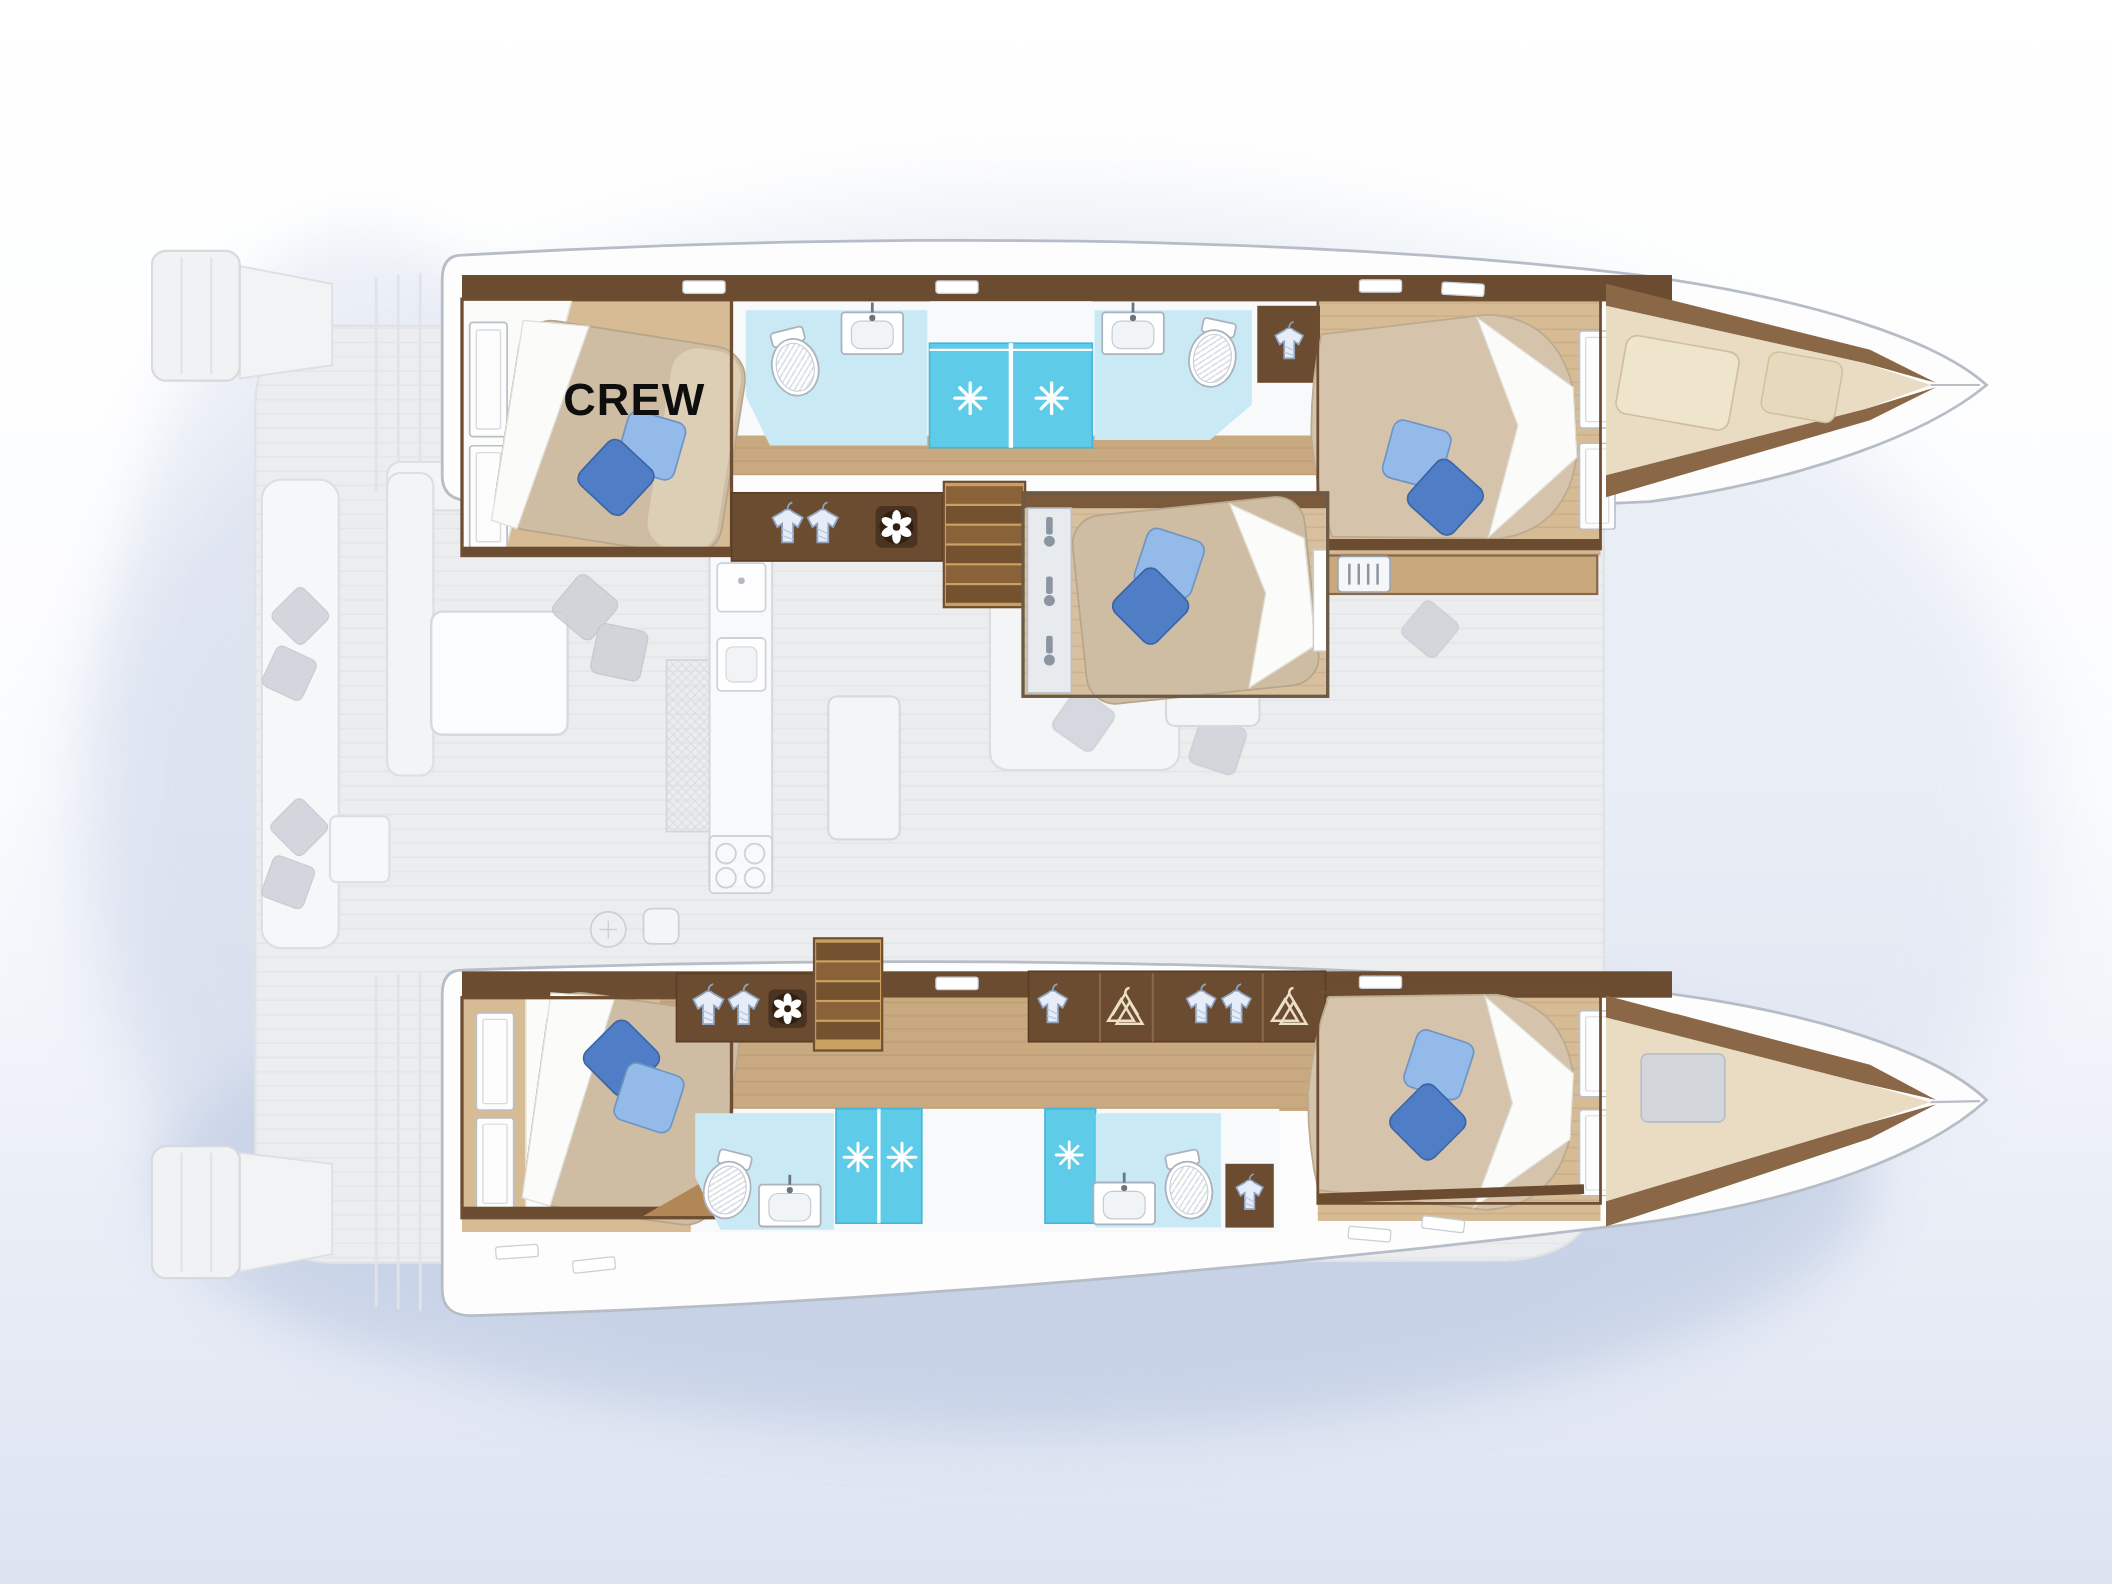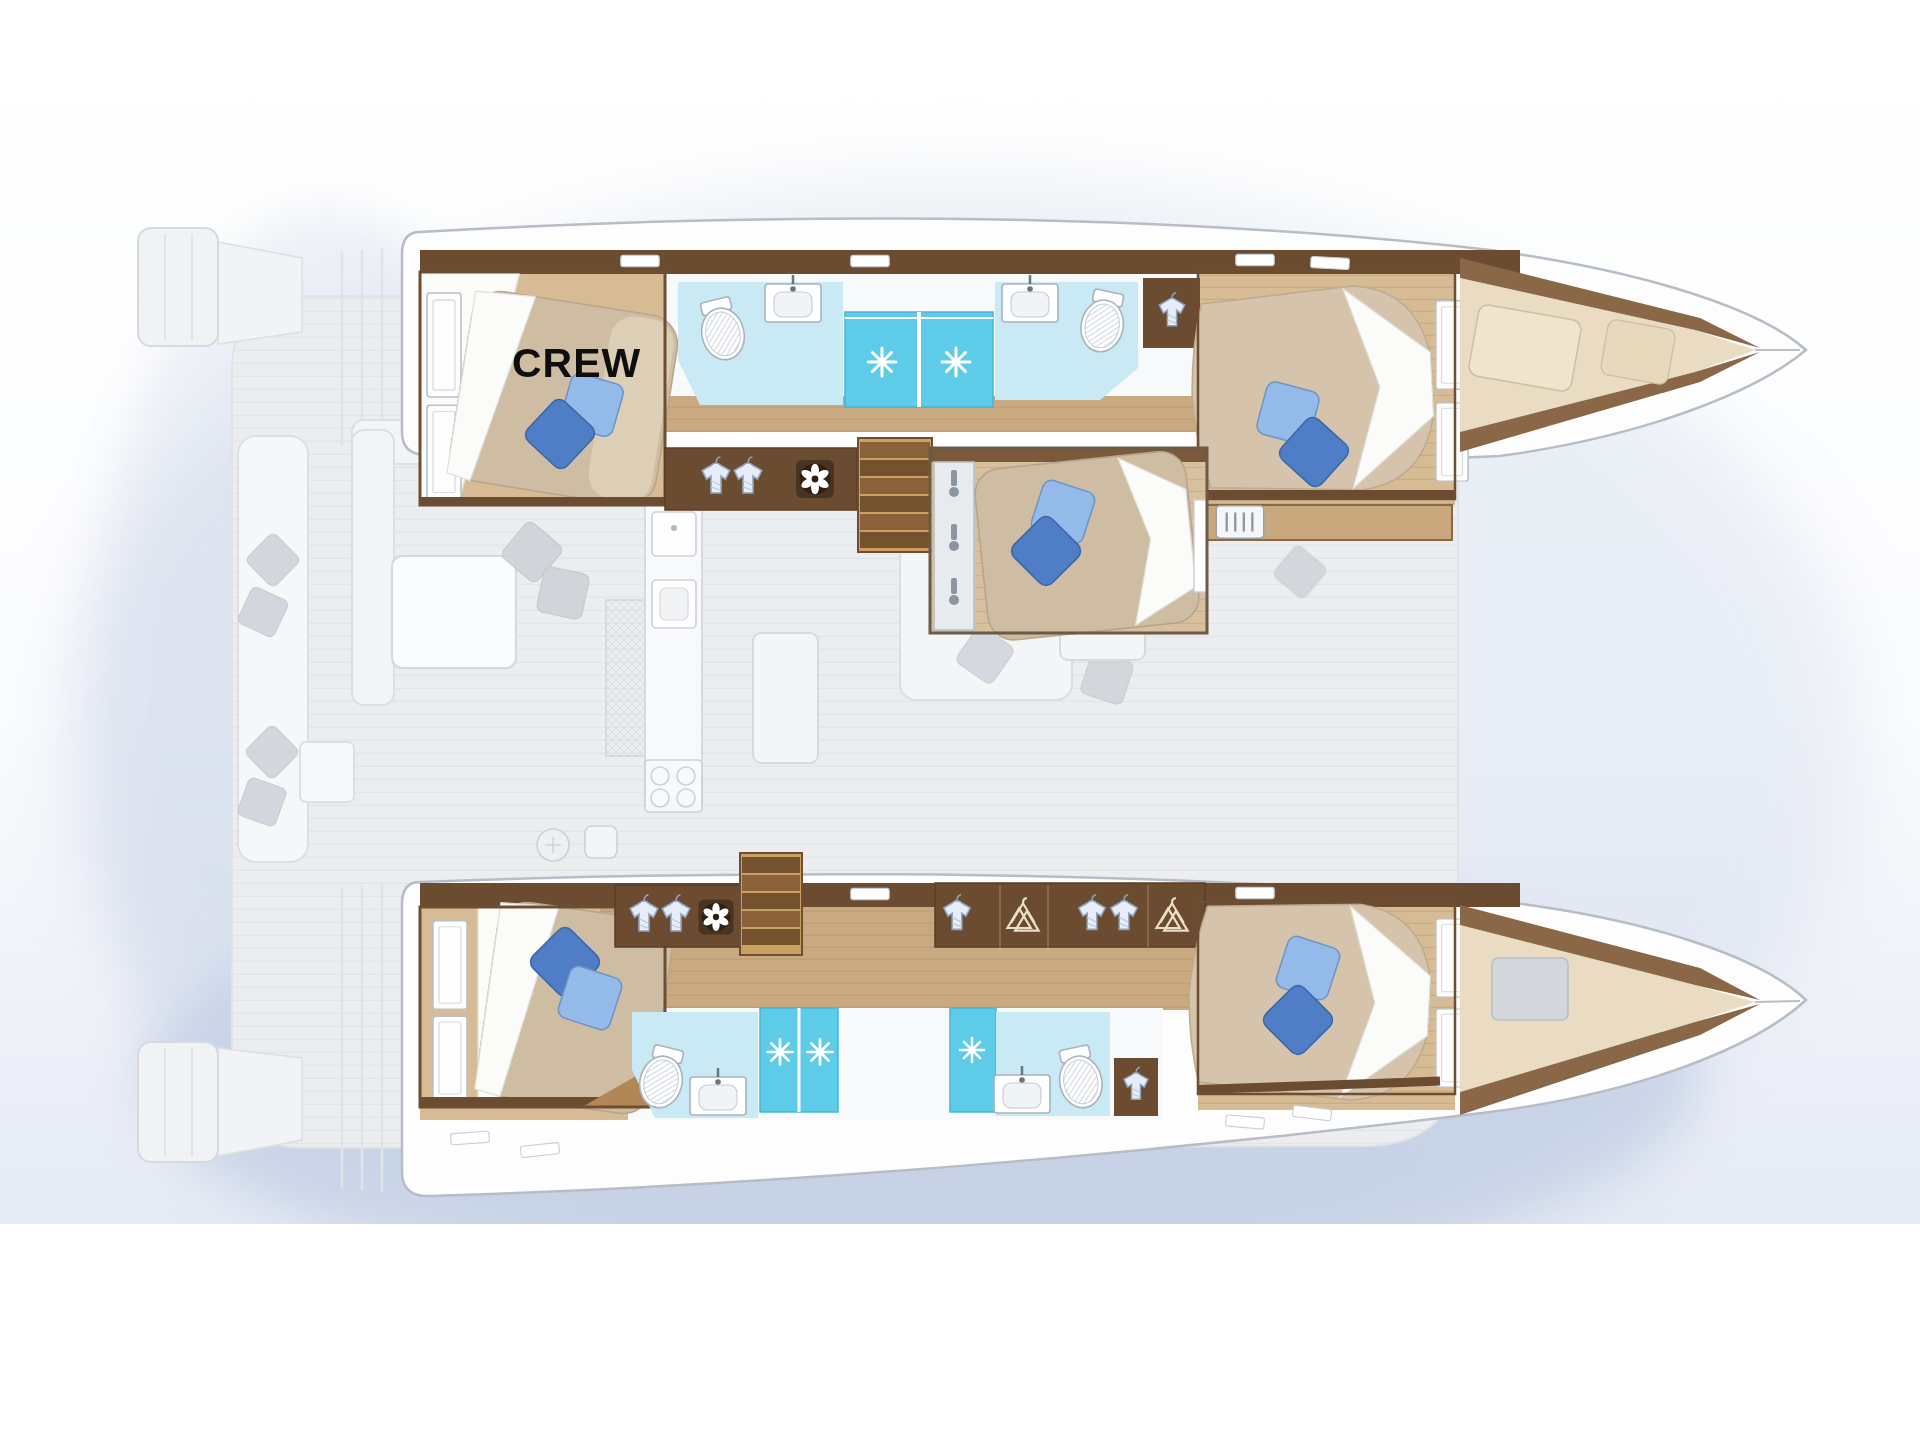--- a/index.html
+++ b/index.html
@@ -1,17 +1,17 @@
 <!DOCTYPE html>
 <html><head>
 <meta charset="utf-8">
 <title>Floor Plan</title>
 <style>
   html,body{margin:0;padding:0;background:#ffffff;}
-  .scene{position:relative;width:1920px;height:1224px;overflow:hidden;font-family:"Liberation Sans","DejaVu Sans",sans-serif;}
+  .scene{position:relative;width:1920px;height:1440px;overflow:hidden;font-family:"Liberation Sans","DejaVu Sans",sans-serif;}
   svg{display:block;}
   .crew-text{font-family:"Liberation Sans","DejaVu Sans",sans-serif;font-weight:bold;font-size:41px;letter-spacing:1px;fill:#0e0e0e;}
 </style>
 </head>
 <body>
 
 <div class="scene">
 <svg width="1920" height="1440" viewBox="0 0 1920 1440">
   <defs>
     <linearGradient id="bg" x1="0" y1="0" x2="0" y2="1">

